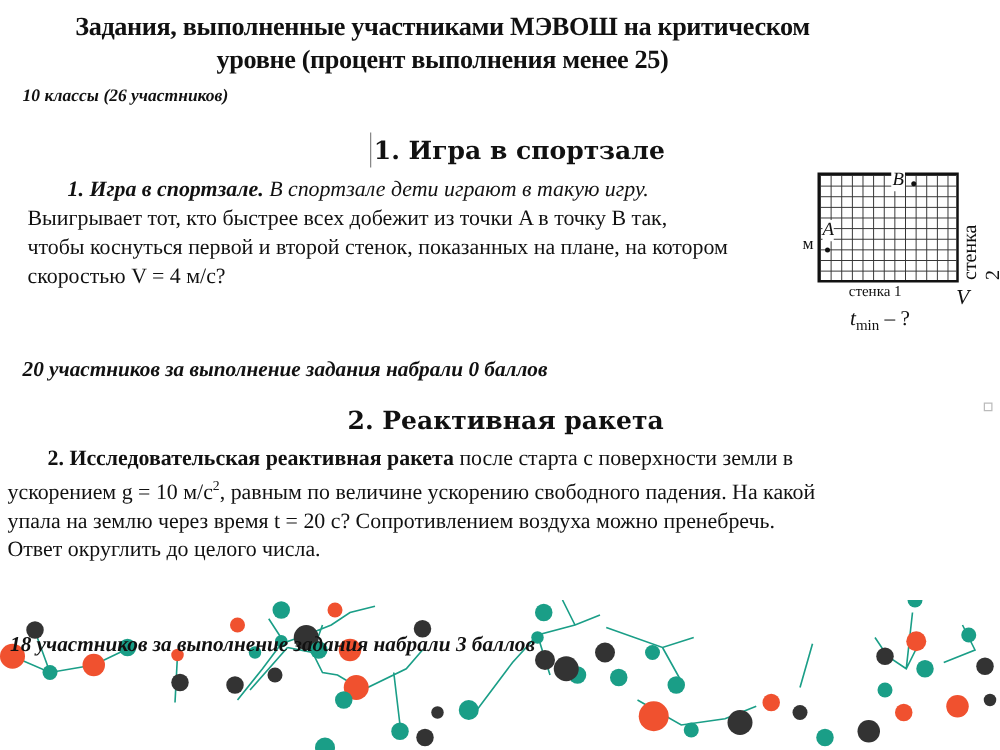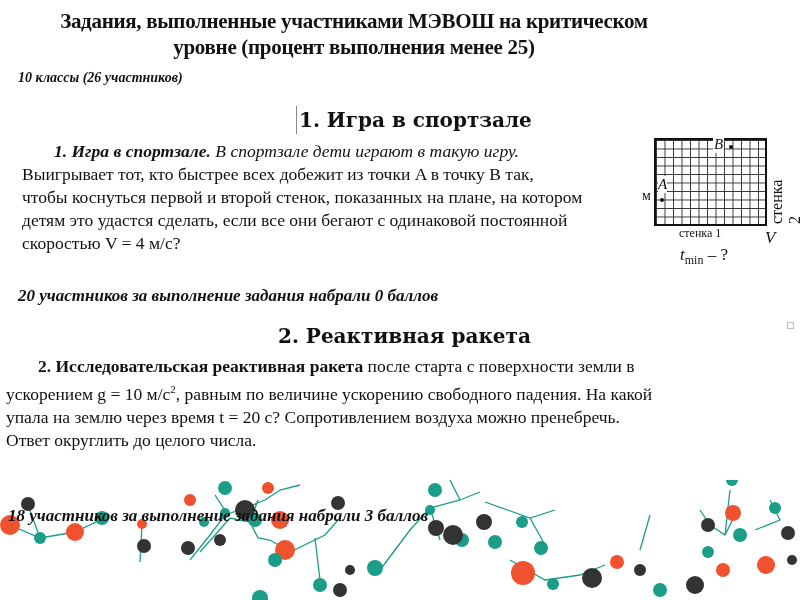--- a/index.html
+++ b/index.html
@@ -30,21 +30,20 @@
 </div>
 <div class="abs subtitle">10 классы (26 участников)</div>
 
 <div class="caret"></div>
 <div class="abs h1" style="left:299px; top:108px;">1. Игра в спортзале</div>
 
 <div class="abs task" style="left:22px; top:140px; width:640px;">
   <div style="padding-left:32px;font-style:italic;"><b>1. Игра в спортзале.</b><span> В спортзале дети играют в такую игру.</span></div>
   <div>Выигрывает тот, кто быстрее всех добежит из точки A в точку B так,</div>
   <div>чтобы коснуться первой и второй стенок, показанных на плане, на котором</div>
-  <div>детям это удастся сделать, если все они бегают с одинаковой постоянной</div>
   <div>скоростью V = 4 м/с?</div>
 </div>
 
 <div>
   <div class="grid"></div>
   <div class="dot" style="left:729px; top:145px;"></div>
   <div class="dot" style="left:660px; top:198px;"></div>
   <div class="gl" style="left:713px; top:136px; font-style:italic; background:#fff; padding:0 1px;">B</div>
   <div class="gl" style="left:658px; top:176px; font-style:italic; background:#fff;">A</div>
   <div class="gl" style="left:642px; top:188px; font-size:14px;">м</div>

